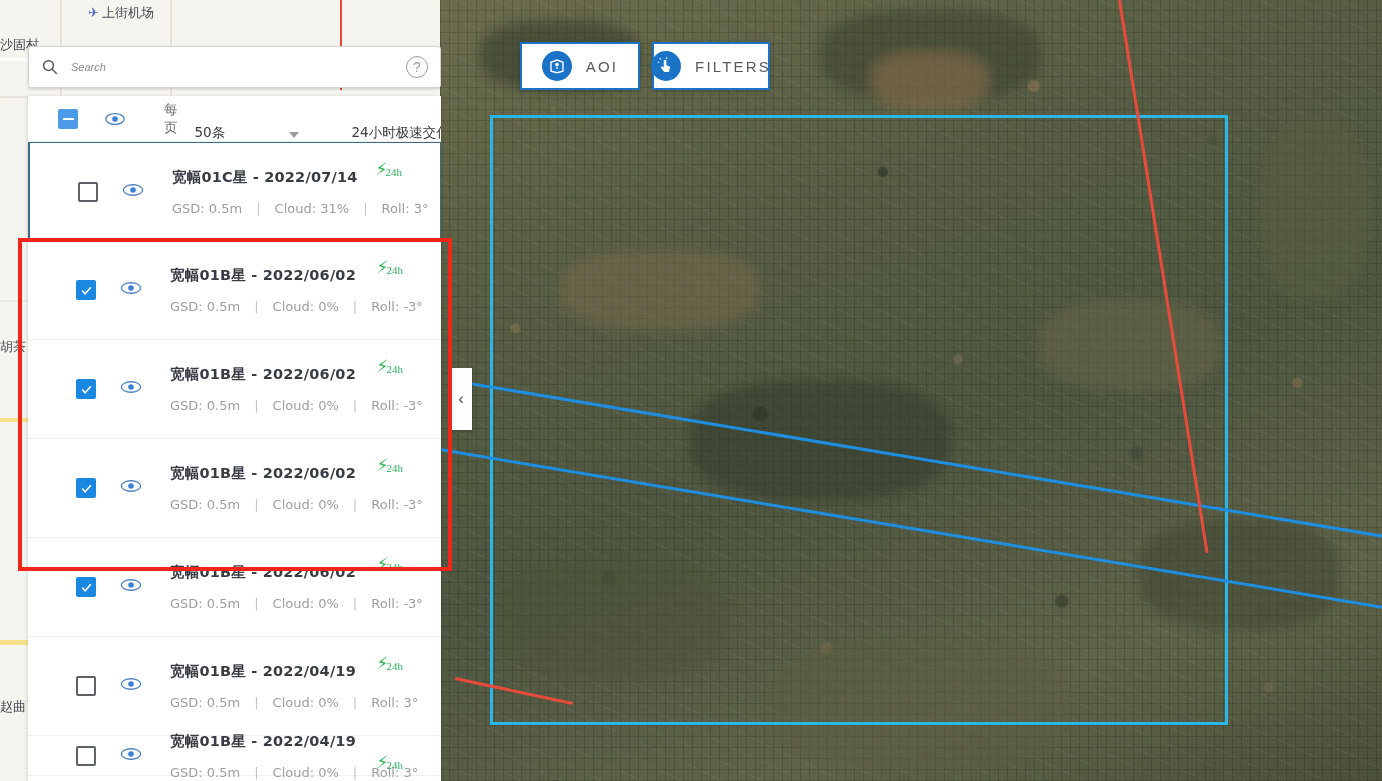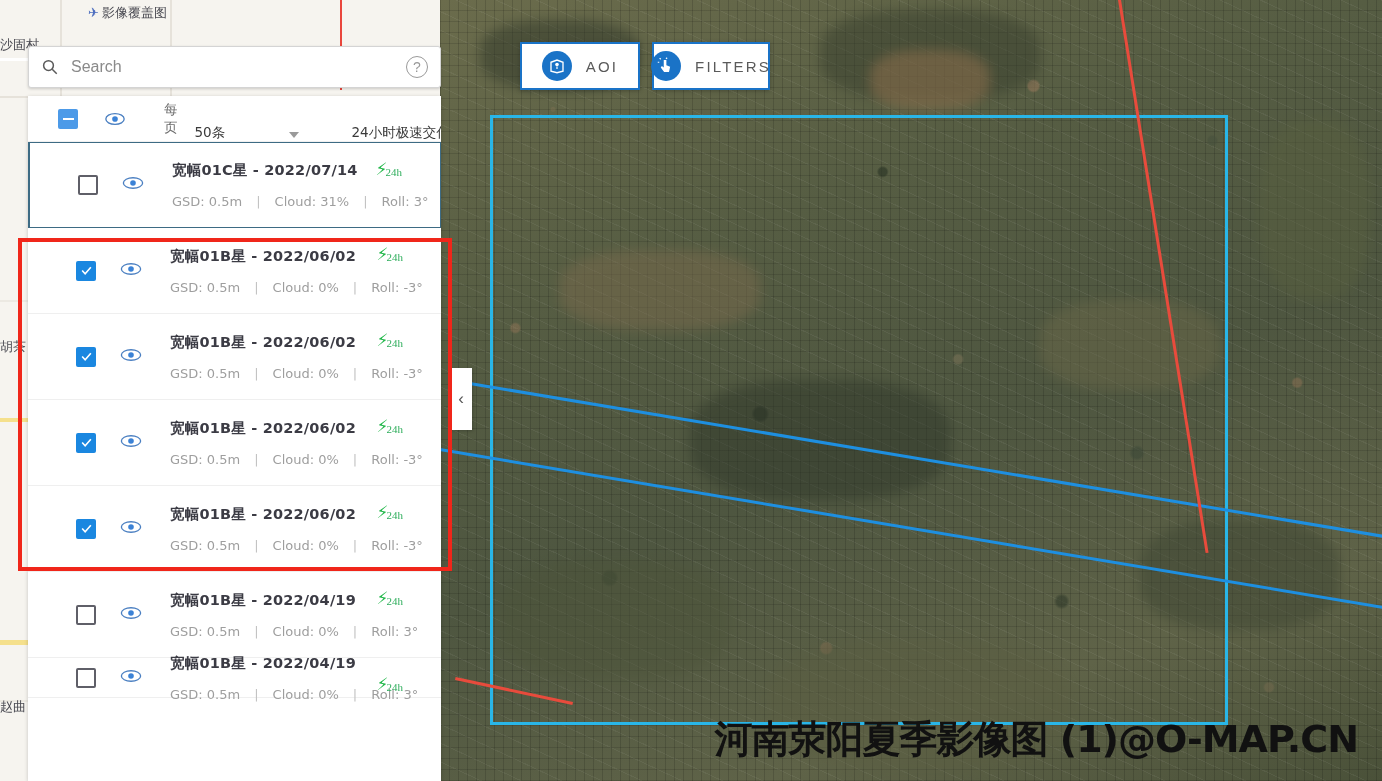--- a/index.html
+++ b/index.html
@@ -60,22 +60,22 @@
   }
   .map-label .pin { color: #4f6fbf; margin-right: 3px; }
   .search-box {
     position: absolute; left: 28px; top: 46px; width: 413px; height: 42px;
     background: #fff; border: 1px solid #d4d4d4; border-radius: 3px;
     display: flex; align-items: center; padding: 0 12px;
     box-shadow: 0 1px 3px rgba(0,0,0,.18); z-index: 6;
   }
   .search-box .mag { width: 18px; height: 18px; flex: 0 0 18px; margin-right: 12px; }
   .search-input {
-    flex: 1; border: 0; outline: 0; font-size: 16px; color: #000000;
-    font-family: "Liberation Sans", sans-serif; background: transparent;
+    flex: 1; border: 0; outline: 0; font-size: 11px; color: #000000;
+    font-family: "Liberation Sans", sans-serif; background: transparent; font-style: italic;
   }
   .search-input::placeholder { color: #8a8a8a; }
   .help-circle {
     width: 22px; height: 22px; border-radius: 50%; border: 1.5px solid #9a9a9a;
     color: #9a9a9a; font-size: 14px; display: flex; align-items: center;
     justify-content: center; flex: 0 0 22px;
   }
 
   .panel {
     position: absolute; left: 28px; top: 96px; width: 413px; height: 685px;
@@ -99,21 +99,21 @@
     margin-left: 12px; display: flex; align-items: flex-end; gap: 10px;
     border-bottom: 1px solid #c9c9c9; padding-bottom: 2px; min-width: 104px;
   }
   .sel .val { font-size: 13.5px; color: #3a3a3a; font-family: "DejaVu Sans", sans-serif; margin-top: 32px; }
   .sel .caret { margin-left: auto; width: 0; height: 0; border-left: 5px solid transparent;
                 border-right: 5px solid transparent; border-top: 6px solid #9a9a9a; margin-bottom: 4px; }
   .sel2 { margin-left: 48px; min-width: 120px; }
 
   .list { position: relative; }
   .row {
-    position: relative; height: 86px; border-bottom: 1px solid #efefef;
+    position: relative; height: 99px; border-bottom: 1px solid #efefef;
     display: flex; align-items: center; padding-left: 46px; background: #fff;
   }
   .row.first-sel { border: 1px solid #3d6b84; border-left: 2px solid #3d6b84; }
   .row .cb-wrap { width: 24px; flex: 0 0 24px; display:flex; align-items:center; justify-content:center; }
   .row .eye-wrap { margin-left: 22px; width: 22px; flex: 0 0 22px; }
   .row .info { margin-left: 28px; flex: 1; }
   .row .title {
     font-size: 14.5px; font-weight: bold; color: #3b3b44; letter-spacing: .2px;
     font-family: "DejaVu Sans", sans-serif;
   }
@@ -202,21 +202,21 @@
     </div>
 
     <div id="aoi-rect" class="vec"></div>
 
     <div class="line-blue" style="left:470px;top:382px;width:960px;transform:rotate(9.5deg)"></div>
     <div class="line-blue" style="left:440px;top:448px;width:980px;transform:rotate(9.5deg)"></div>
     <div class="line-red" style="left:1118px;top:0;height:560px;transform:rotate(-9deg)"></div>
     <div class="line-red" style="left:455px;top:680px;height:120px;transform:rotate(-78deg)"></div>
 
     <div class="map-label" style="left:88px;top:4px">
-      <span class="pin">✈</span><span>影像覆盖图</span>
+      <span class="pin">✈</span><span>上街机场</span>
     </div>
     <div class="map-label" style="left:0;top:36px"><span>沙固村</span></div>
     <div class="map-label" style="left:0;top:338px"><span>胡茶</span></div>
     <div class="map-label" style="left:0;top:698px"><span>赵曲</span></div>
   </div>
 
   <div class="search-box">
     <svg class="mag" viewBox="0 0 24 24" fill="none" stroke="#5a5a5a" stroke-width="2">
       <circle cx="10" cy="10" r="6.5"></circle>
         <line x1="15" y1="15" x2="21" y2="21"></line>
@@ -445,15 +445,14 @@
   <div class="topbtn" id="btn-filters">
     <span class="ico-circle">
       <svg width="18" height="18" viewBox="0 0 24 24" fill="none" stroke="#fff" stroke-width="1.8">
         <path d="M9 4 L9 14 L6.5 12 L5 14 L9.5 20 L16 20 L17.5 13 L12.5 11 L12.5 4 Z" fill="#fff" stroke="none"></path>
         <path d="M5 3 L3.5 1.5 M12 2.5 L13.5 1 M3 7 L1 7" stroke-width="1.6"></path>
       </svg>
     </span>
     <span class="lbl">FILTERS</span>
   </div>
 
-  <div id="watermark">河南荥阳夏季影像图 (1)@O-MAP.CN</div>
 
 </div>
 
 </body></html>

